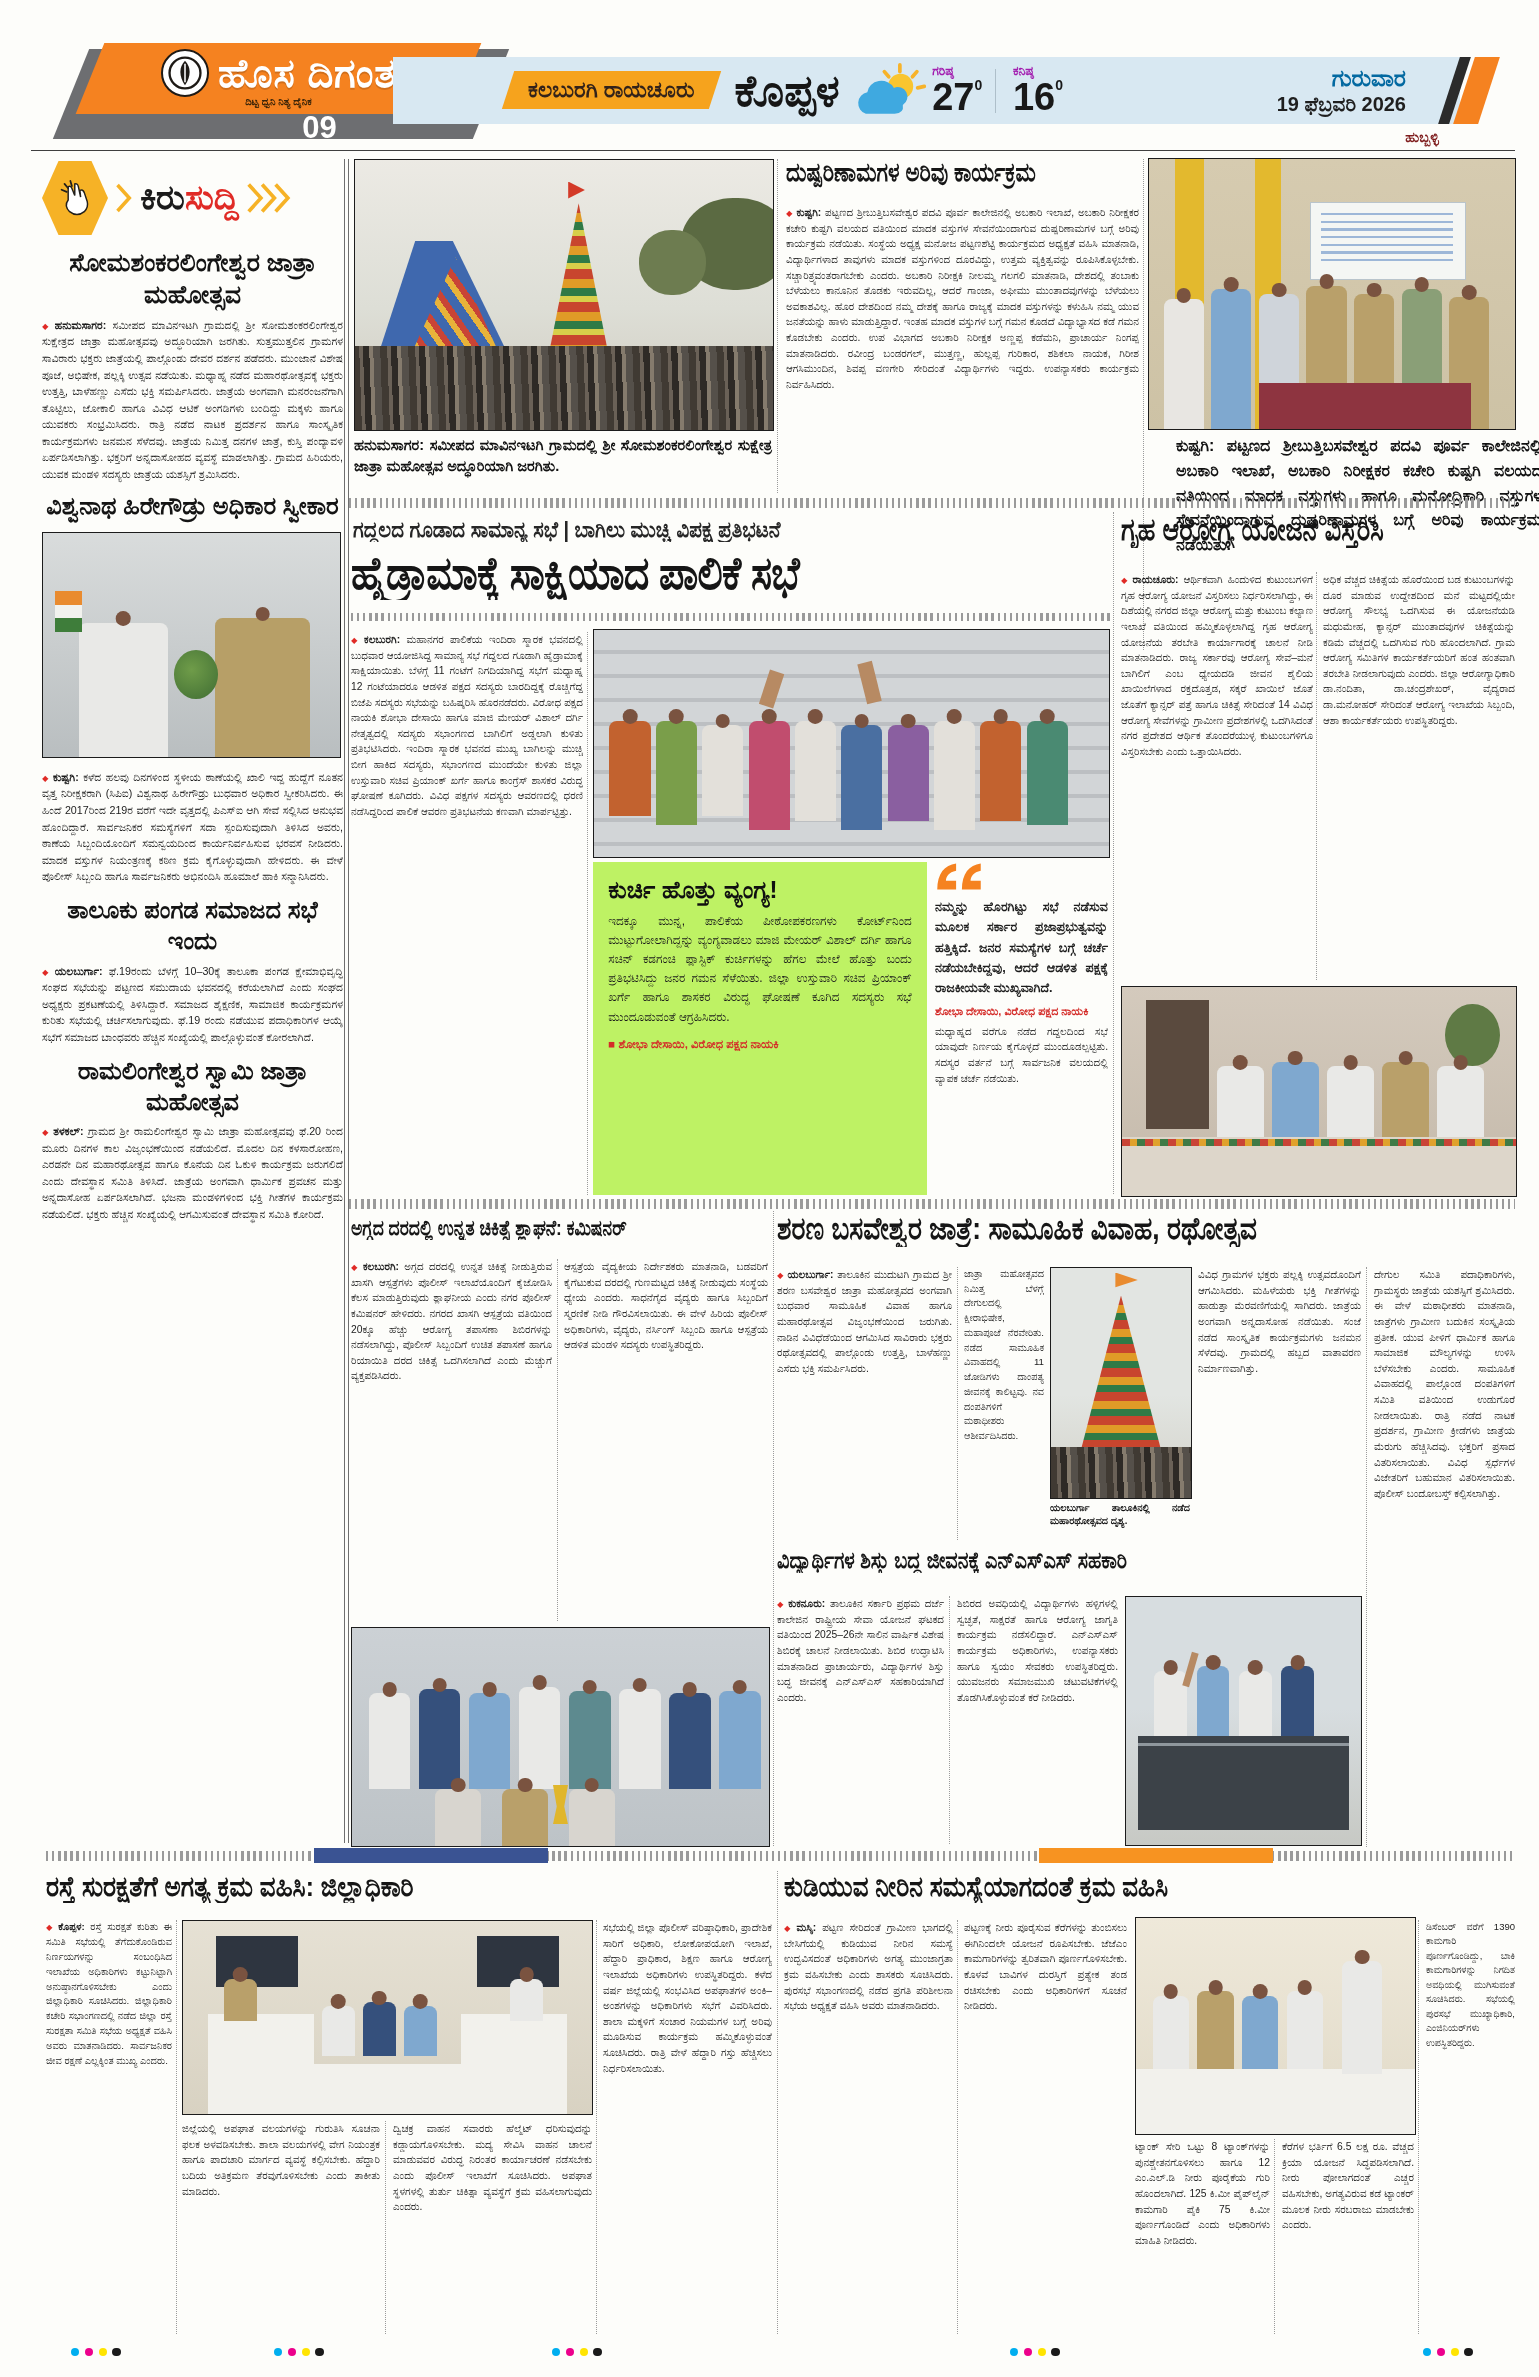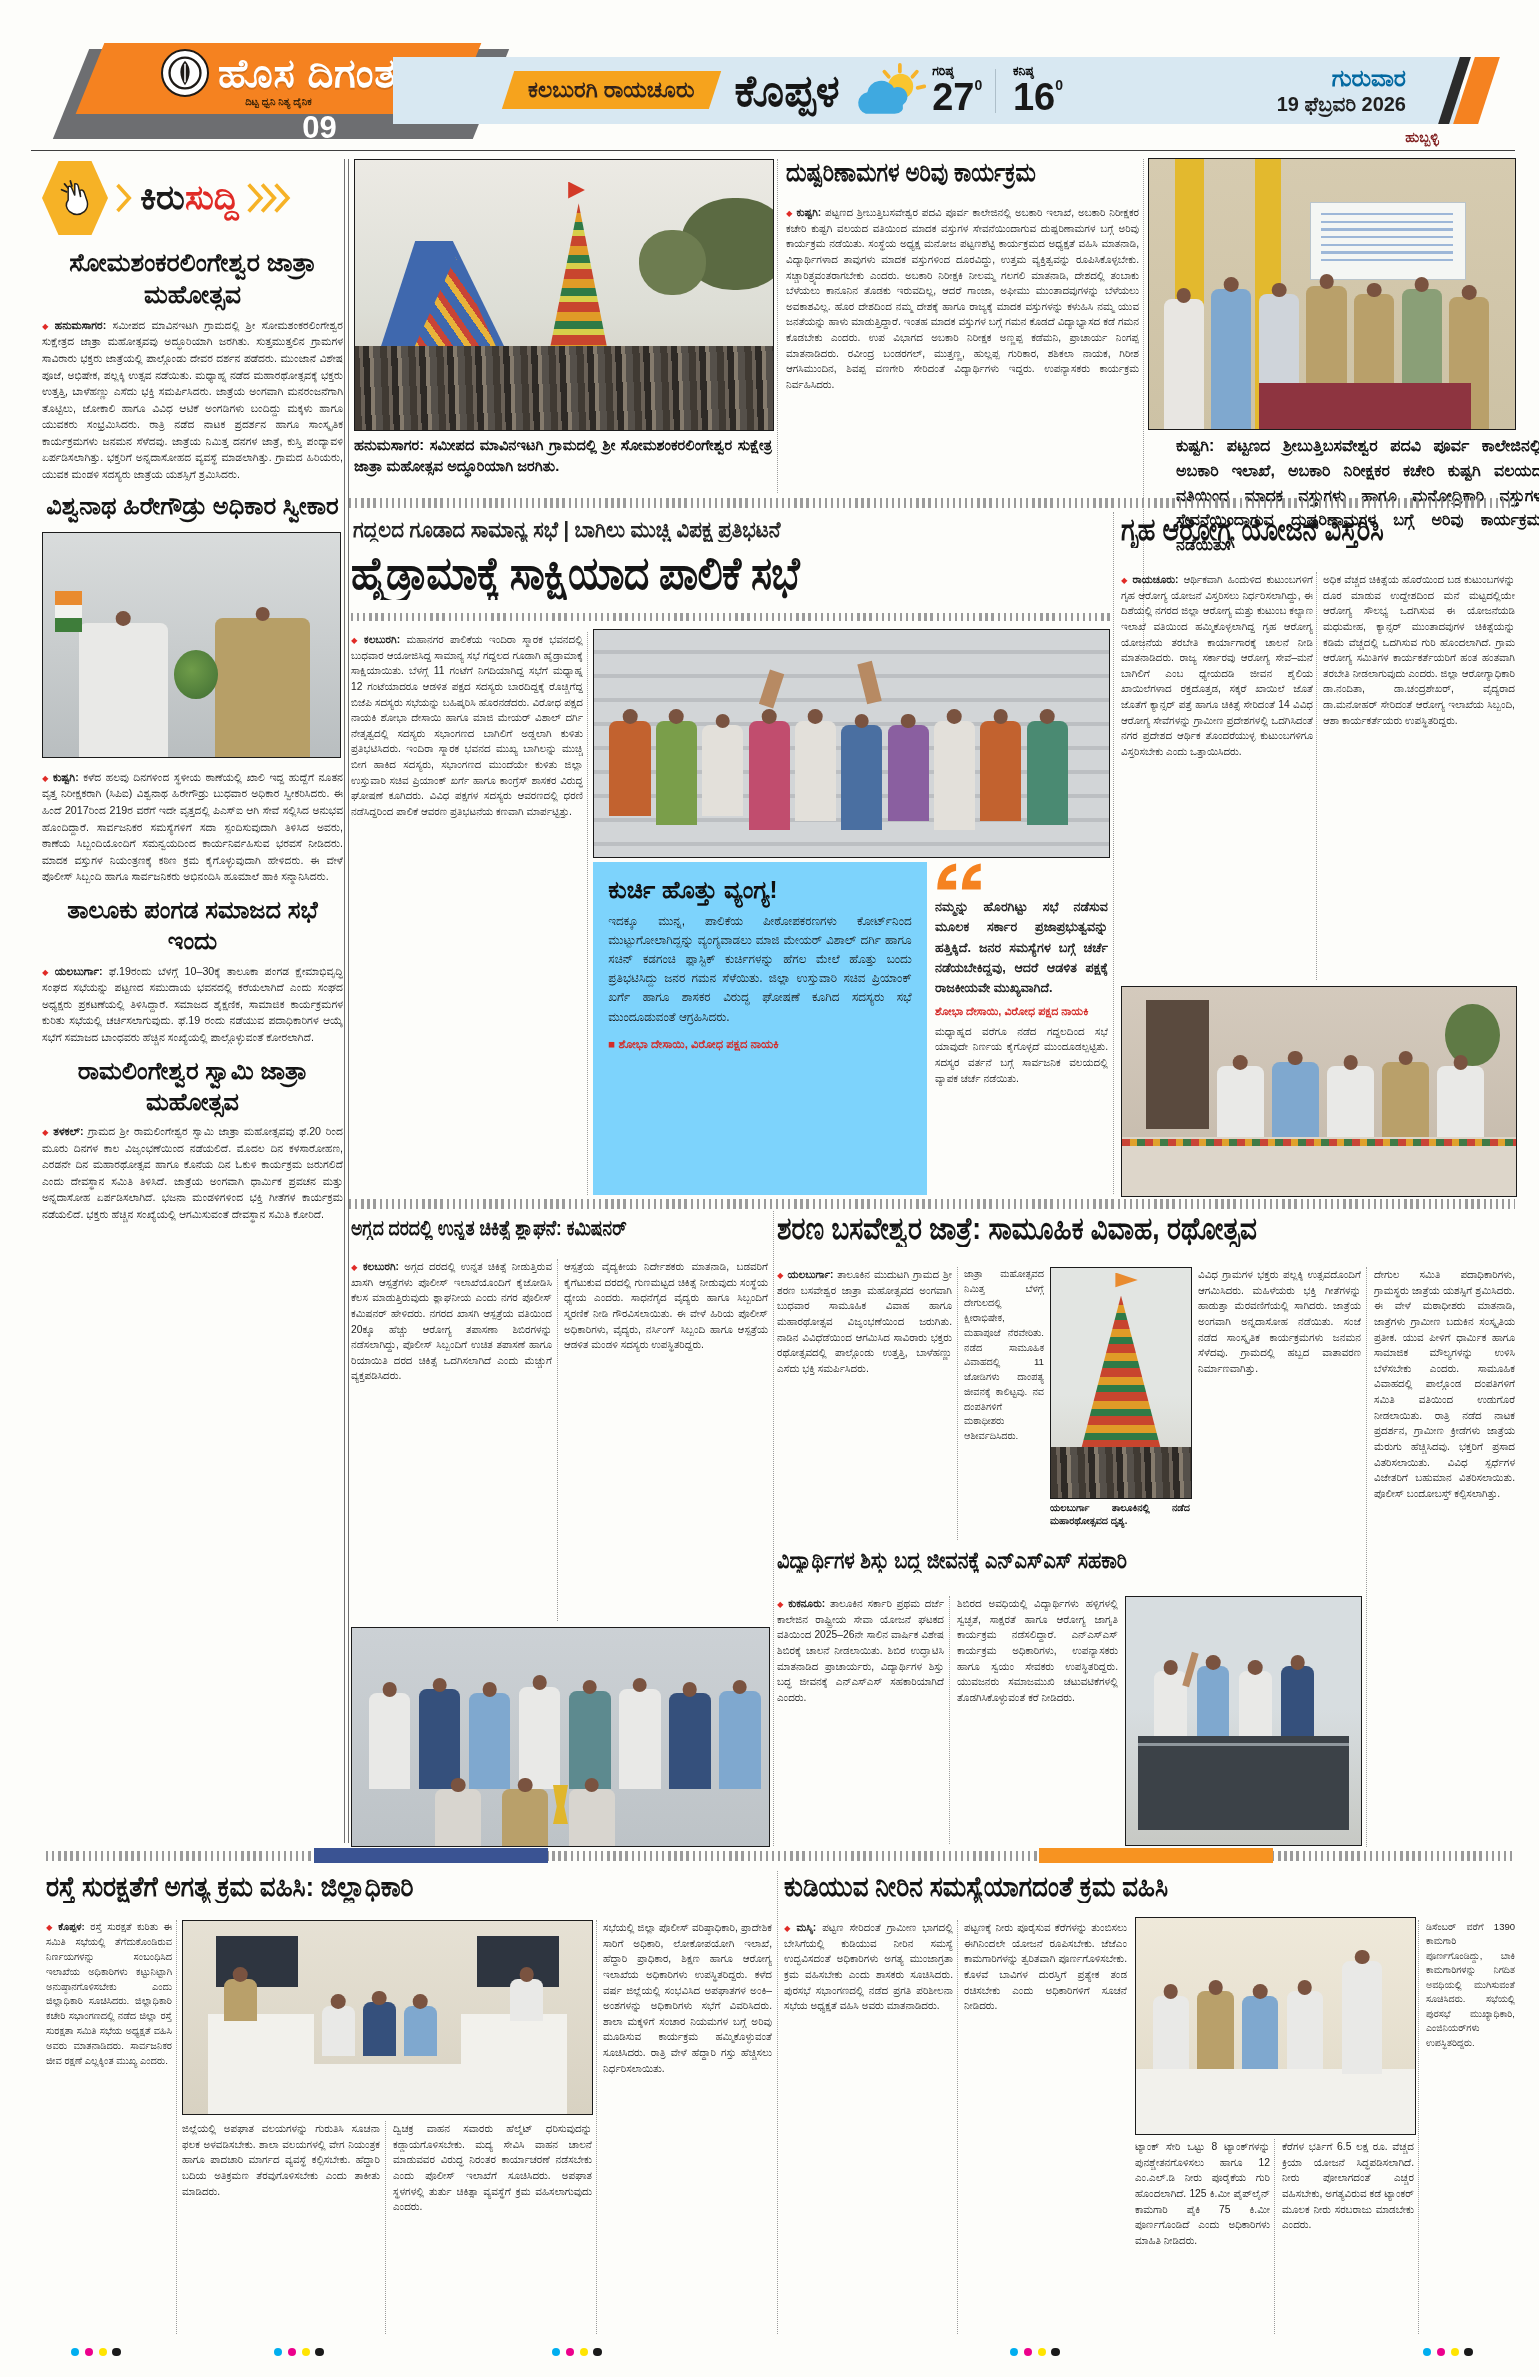--- a/index.html
+++ b/index.html
@@ -15,21 +15,21 @@
   .logo-circle svg{width:34px;height:34px;}
   .paper-name{font-size:40px;font-weight:900;color:#fff;letter-spacing:0.8px;text-shadow:0 1.5px 0 rgba(0,0,0,.15);line-height:1;}
   .tagline{font-size:10px;font-weight:bold;color:#3b2408;margin-top:-9.2px;}
   .pagenum{left:258px;top:110px;width:123px;text-align:center;font-size:31px;font-weight:900;color:#fff;}
   .bluestrip{left:393px;top:57px;width:1067px;height:67px;background:#d8e8f2;display:flex;align-items:center;padding-left:115px;box-sizing:border-box;}
   .edchip{transform:skewX(-18deg);background:#f6a31d;padding:6.1px 20px;}
   .edchip span{display:inline-block;transform:skewX(18deg);font-size:22px;font-weight:900;color:#33231a;}
   .edcity{font-size:44px;font-weight:900;color:#161616;margin-left:20px;line-height:1;}
   .wicon{width:74px;height:57px;margin-left:14px;}
   .wblock{display:flex;flex-direction:column;align-items:flex-start;line-height:1;margin-left:4.6px;}
-  .wlabel{font-size:12.3px;font-weight:bold;color:#000000;font-family:Liberation Serif, serif;}
+  .wlabel{font-size:12.3px;font-weight:bold;color:#a21caf;font-family:Liberation Serif, serif;}
   .wnum{font-size:38px;font-weight:900;color:#191919;}
   .wnum sup{font-size:14px;vertical-align:top;}
   .wdiv{width:1.5px;height:44px;background:#aebfca;margin:0 12.3px;}
   .dateblock{margin-left:auto;margin-right:54px;text-align:right;line-height:1.2;}
   .dayname{font-size:23px;font-weight:900;color:#0369a1;}
   .dateline{font-size:20px;font-weight:bold;color:#1f1f1f;}
   .endslash{left:1449px;top:57px;width:10.7px;height:67px;background:#2b2b2b;transform:skewX(-18deg);}
   .endbar{left:1464px;top:57px;width:24.5px;height:67px;background:#f58220;transform:skewX(-18deg);}
   .printcity{left:1372px;top:129px;width:100px;text-align:center;font-size:14px;font-weight:bold;color:#7f1d1d;}
   .toprule{left:31px;top:150px;width:1484px;border-top:1.5px solid #3f3f3f;}
@@ -42,21 +42,21 @@
   .hl{font-weight:900;color:#161616;white-space:nowrap;display:inline-block;transform-origin:left center;line-height:1.15;}
   .stripe{background-image:repeating-linear-gradient(90deg,#9a9a9a 0 2.3px,transparent 2.3px 6.1px);height:10px;}
   .vdot{border-left:1.5px dotted #9b9b9b;width:0;}
   .vdouble{width:3.1px;border-left:1.2px solid #6e6e6e;border-right:1.2px solid #6e6e6e;}
   .col{overflow:hidden;}
   .ph{border:0.8px solid #1c1c1c;overflow:hidden;}
   .pp{position:absolute;border-radius:7.7px 7.7px 0 0;}
   .pp:before{content:"";position:absolute;left:50%;top:-11.5px;transform:translateX(-50%);width:14.6px;height:14.6px;border-radius:50%;background:#7a5340;}
   .crowd{background:repeating-linear-gradient(88deg,#403a33 0 7px,#6a6157 7px 10.7px,#2e2a26 10.7px 17px,#857b6d 17px 21px,#55504a 21px 28px);}
   .caption{font-weight:bold;color:#111;text-align:justify;}
-  .mint{background:#7dd3fc;box-sizing:border-box;padding:14px 15.3px;}
+  .mint{background:#bef264;box-sizing:border-box;padding:14px 15.3px;}
   .mint h3{margin:0 0 7.7px 0;font-size:24px;font-weight:900;color:#101010;}
   .mint p{margin:0;font-size:12px;line-height:1.6;text-align:justify;}
   .redattr{color:#d42b28;font-weight:bold;}
   .regdots{display:flex;gap:5.4px;}
   .regdots i{width:8.4px;height:8.4px;border-radius:50%;display:block;}
 </style>
 </head>
 <body>
 
 <div class="page">

